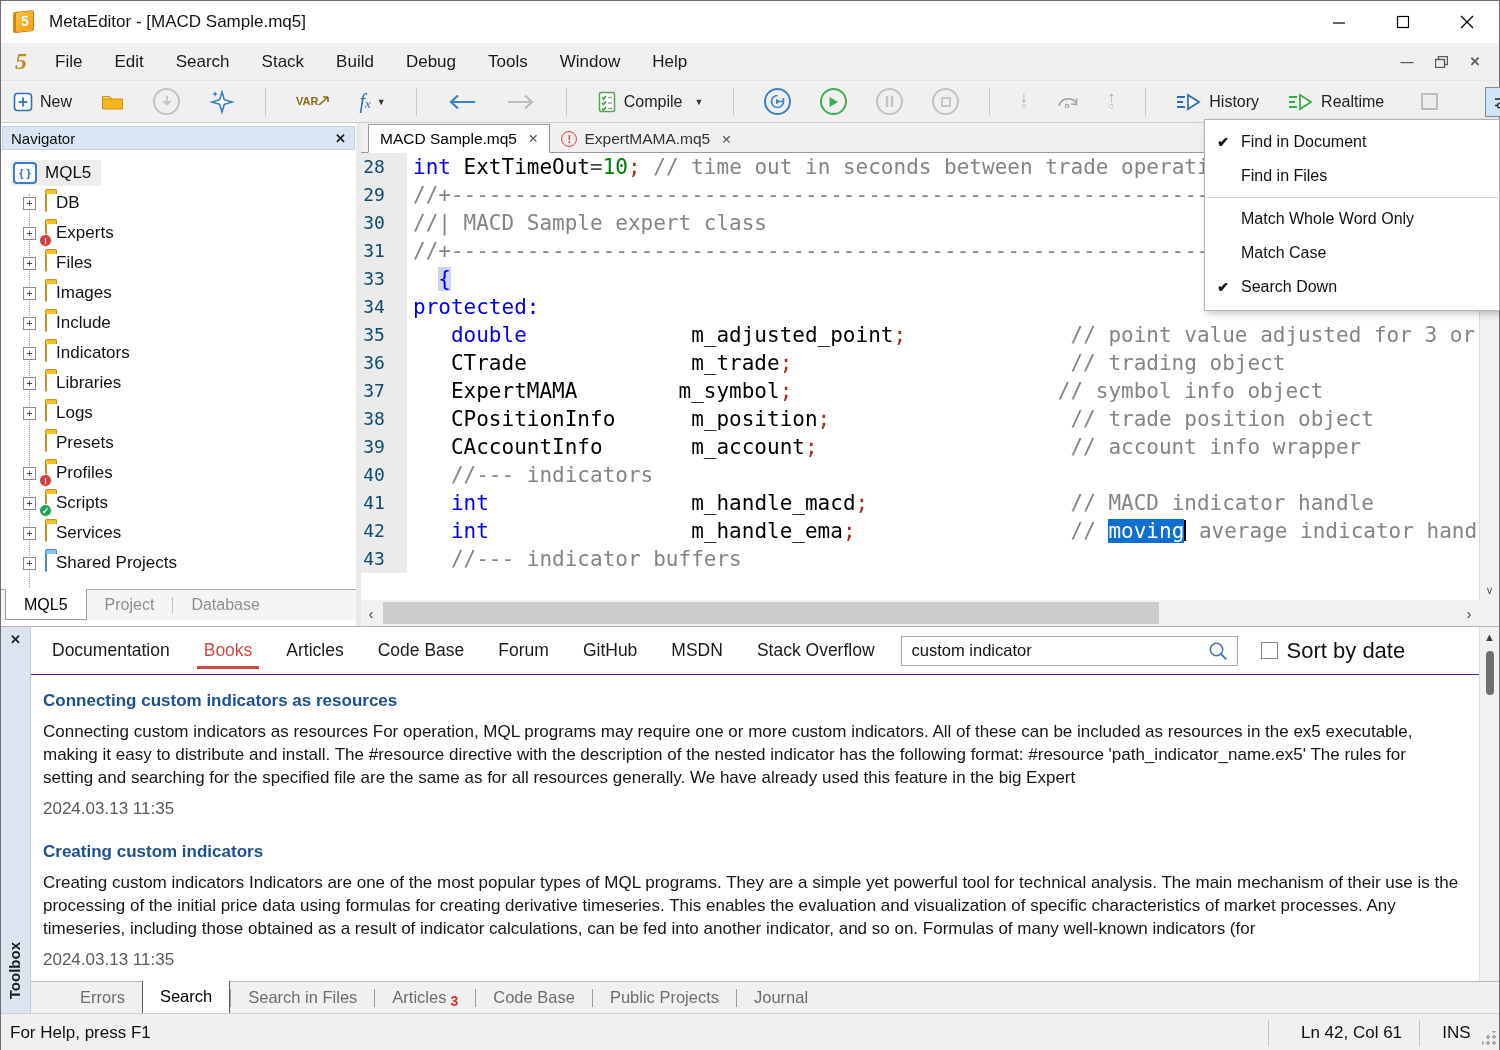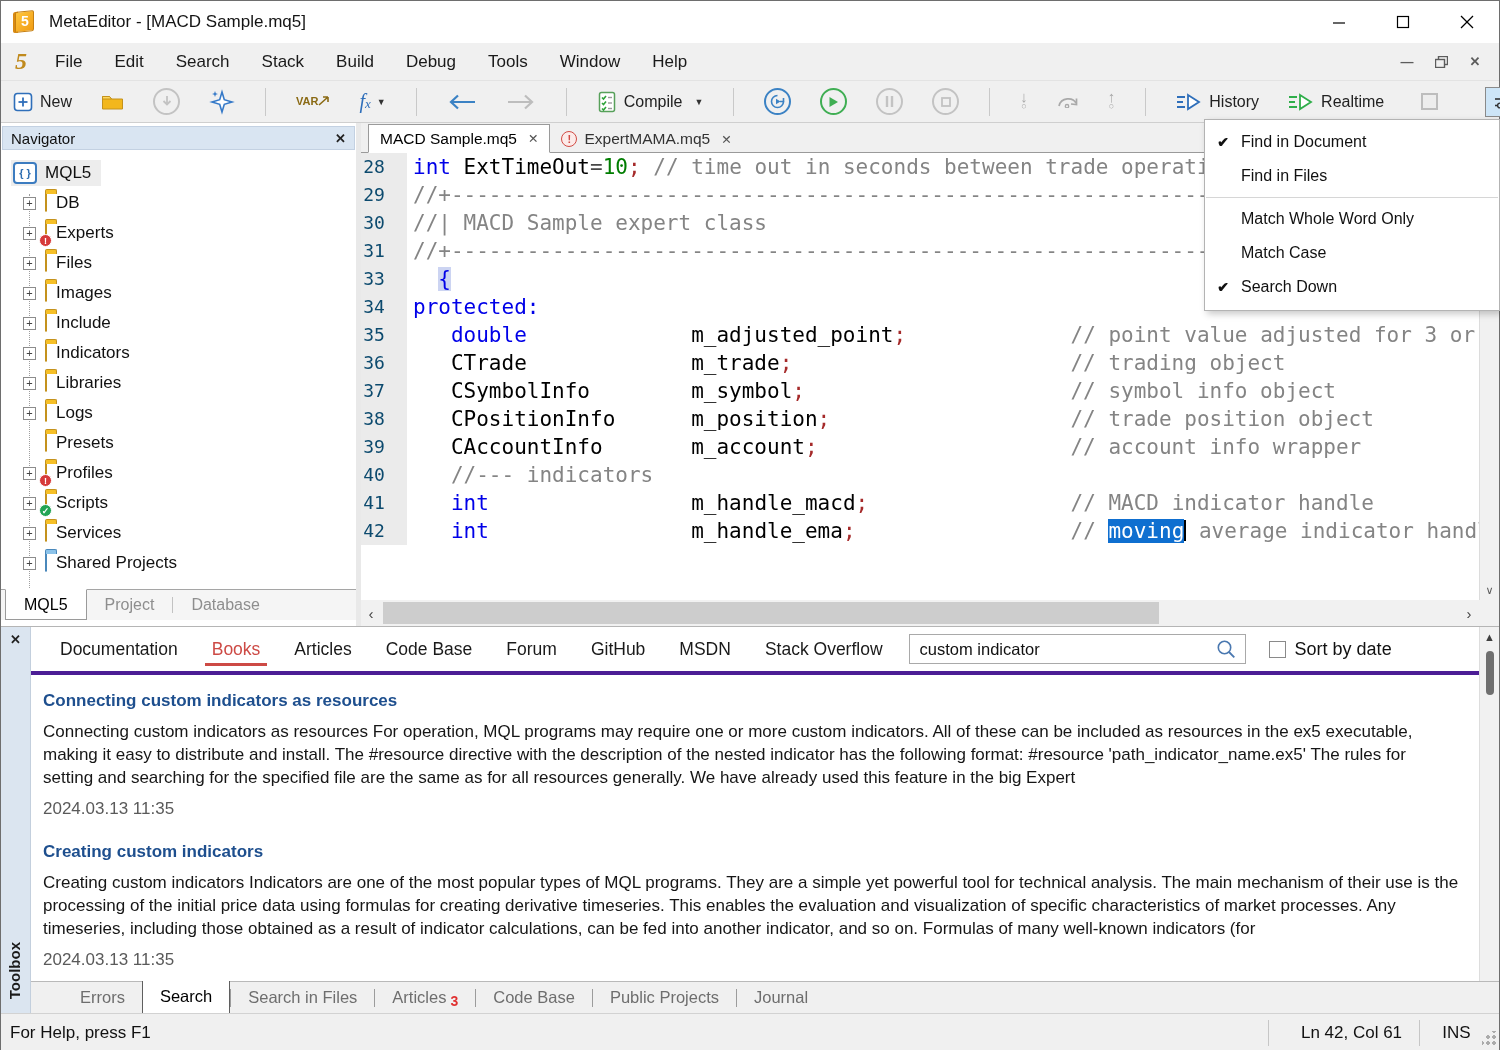--- a/index.html
+++ b/index.html
@@ -107,30 +107,30 @@
   .h-arr { width:20px; text-align:center; color:#444; font-size:15px; flex:none; }
   .h-track { flex:1; height:100%; position:relative; }
   .h-thumb { position:absolute; left:2px; top:2px; bottom:2px; width:72%; background:#cdcdcd; }
   .ed-corner { position:absolute; right:0; bottom:0; width:20px; height:26px; background:#f1f1f1; }
 
   
   .toolbox { position:absolute; left:0; top:625px; right:0; height:387px; background:#fff; border-top:1px solid #b5b5b5; }
   .tb-strip { position:absolute; left:0; top:0; width:30px; height:100%; background:#dbe5f0; border-right:1px solid #c3cfdd; }
   .tb-strip .strip-close { position:absolute; top:5px; left:9px; font-size:13px; font-weight:bold; color:#222; }
   .tb-strip .vlabel { position:absolute; bottom:14px; left:5px; writing-mode:vertical-rl; transform:rotate(180deg); font-size:15px; font-weight:bold; color:#1a1a1a; }
-  .tb-tabs { position:absolute; left:30px; right:20px; top:0; height:48px; background:#fff; border-bottom:4px solid #4c1d95; display:flex; align-items:center; padding-left:29px; }
+  .tb-tabs { position:absolute; left:30px; right:20px; top:0; height:48px; background:#fff; border-bottom:1px solid #4c1d95; display:flex; align-items:center; padding-left:21px; }
   .tb-tab { margin-right:34px; font-size:17.5px; color:#1a1a1a; position:relative; height:100%; display:flex; align-items:center; white-space:nowrap; }
   .tb-tab.active { color:#cd4a45; }
   .tb-tab.active::after { content:""; position:absolute; left:-7px; right:-7px; bottom:5px; height:3px; background:#cd4a45; }
   .tb-search { width:337px; height:30px; border:1px solid #a9a9a9; background:#fff; display:flex; align-items:center; margin-left:-8px; flex:none; }
   .tb-search input { border:none; outline:none; flex:1; min-width:0; font-size:16.5px; padding-left:10px; font-family:"Liberation Sans",sans-serif; color:#111; }
   .tb-search svg { margin-right:9px; flex:none; }
   .sort-wrap { display:flex; align-items:center; margin-left:23px; }
   .checkbox { width:17px; height:17px; border:1px solid #8a8a8a; background:#fff; flex:none; }
-  .sort-label { font-size:18px; color:#111; margin-left:9px; white-space:nowrap; }
+  .sort-label { font-size:22px; color:#111; margin-left:9px; white-space:nowrap; }
   .tb-content { position:absolute; left:30px; top:48px; right:20px; bottom:32px; background:#fff; padding:16px 20px 0 12px; overflow:hidden; }
   .result { margin-bottom:23px; }
   .result-title { font-size:17px; font-weight:bold; color:#1e4f8e; margin-bottom:9px; }
   .result-body { font-size:17px; color:#161616; line-height:23px; }
   .result-date { font-size:17px; color:#5a5a5a; margin-top:10px; }
   .tb-vscroll { position:absolute; right:0; top:0; width:20px; bottom:32px; background:#f1f1f1; border-left:1px solid #ddd; }
   .tb-vscroll .arr { position:absolute; top:4px; left:0; width:100%; text-align:center; color:#3f3f3f; font-size:11px; }
   .tb-vthumb { position:absolute; left:6px; width:8px; top:24px; height:44px; background:#6f6f6f; border-radius:4px; }
   .tb-bottom { position:absolute; left:30px; right:0; bottom:0; height:32px; background:#f0f0f0; border-top:1px solid #b9b9b9; display:flex; align-items:center; padding-left:32px; }
   .bt-tab { font-size:16.5px; color:#6e6e6e; padding:0 17px; height:100%; display:flex; align-items:center; white-space:nowrap; }
@@ -495,26 +495,27 @@
       </div>
     <div class="code-wrap" id="code-lines">
         <div class="code-line"><span class="ln">28</span><span class="code"><span class="seg-kw">int</span><span class="seg-id"> ExtTimeOut</span><span class="seg-op">=</span><span class="seg-num">10</span><span class="seg-sc">;</span><span class="seg-cm"> // time out in seconds between trade operations</span></span></div>
         <div class="code-line"><span class="ln">29</span><span class="code"><span class="seg-cm">//+------------------------------------------------------------------+</span></span></div>
         <div class="code-line"><span class="ln">30</span><span class="code"><span class="seg-cm">//| MACD Sample expert class                                         |</span></span></div>
         <div class="code-line"><span class="ln">31</span><span class="code"><span class="seg-cm">//+------------------------------------------------------------------+</span></span></div>
         <div class="code-line"><span class="ln">33</span><span class="code"><span class="seg-id">  </span><span class="seg-brace">{</span></span></div>
         <div class="code-line"><span class="ln">34</span><span class="code"><span class="seg-kw">protected:</span></span></div>
         <div class="code-line"><span class="ln">35</span><span class="code"><span class="seg-id">   </span><span class="seg-kw">double</span><span class="seg-id">             m_adjusted_point</span><span class="seg-sc">;</span><span class="seg-id">             </span><span class="seg-cm">// point value adjusted for 3 or 5 points</span></span></div>
         <div class="code-line"><span class="ln">36</span><span class="code"><span class="seg-id">   CTrade             m_trade</span><span class="seg-sc">;</span><span class="seg-id">                      </span><span class="seg-cm">// trading object</span></span></div>
-        <div class="code-line"><span class="ln">37</span><span class="code"><span class="seg-id">   CSymbolInfo        m_symbol</span><span class="seg-sc">;</span><span class="seg-id">                     </span><span class="seg-cm">// symbol info object</span></span></div>
+        <div class="code-line"><span class="ln">37</span><span class="code"><span class="seg-id">   ExpertMAMA        m_symbol</span><span class="seg-sc">;</span><span class="seg-id">                     </span><span class="seg-cm">// symbol info object</span></span></div>
         <div class="code-line"><span class="ln">38</span><span class="code"><span class="seg-id">   CPositionInfo      m_position</span><span class="seg-sc">;</span><span class="seg-id">                   </span><span class="seg-cm">// trade position object</span></span></div>
         <div class="code-line"><span class="ln">39</span><span class="code"><span class="seg-id">   CAccountInfo       m_account</span><span class="seg-sc">;</span><span class="seg-id">                    </span><span class="seg-cm">// account info wrapper</span></span></div>
         <div class="code-line"><span class="ln">40</span><span class="code"><span class="seg-id">   </span><span class="seg-cm">//--- indicators</span></span></div>
         <div class="code-line"><span class="ln">41</span><span class="code"><span class="seg-id">   </span><span class="seg-kw">int</span><span class="seg-id">                m_handle_macd</span><span class="seg-sc">;</span><span class="seg-id">                </span><span class="seg-cm">// MACD indicator handle</span></span></div>
         <div class="code-line"><span class="ln">42</span><span class="code"><span class="seg-id">   </span><span class="seg-kw">int</span><span class="seg-id">                m_handle_ema</span><span class="seg-sc">;</span><span class="seg-id">                 </span><span class="seg-cm">// </span><span class="seg-hl">moving</span><span class="seg-caret"></span><span class="seg-cm"> average indicator handle</span></span></div>
+        <div class="code-line"><span class="ln">43</span><span class="code"><span class="seg-id">   </span><span class="seg-cm">//--- indicator buffers</span></span></div>
       </div>
     <div class="ed-vscroll">
       <span class="arr" style="top:3px">∧</span>
       <span class="ed-vthumb"></span>
       <span class="arr" style="bottom:3px">∨</span>
     </div>
     <div class="ed-hscroll">
       <span class="h-arr">‹</span>
       <span class="h-track">
           <span class="h-thumb"></span>

